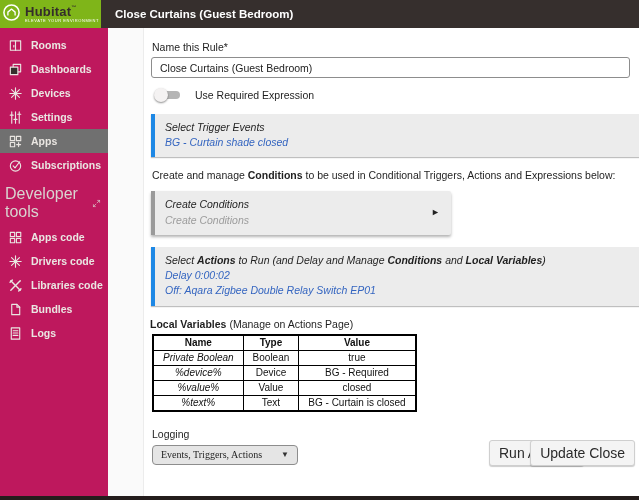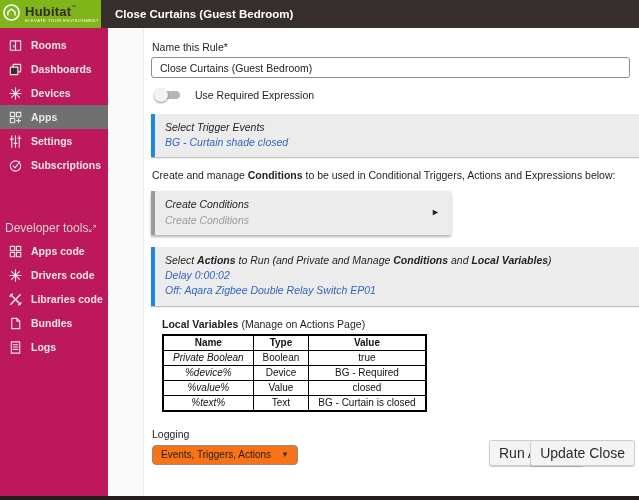--- a/index.html
+++ b/index.html
@@ -17,21 +17,21 @@
   .tm { font-size:5px; vertical-align:top; }
   .tagline { font-size:4px; color:#fff; letter-spacing:.55px; margin-top:1.5px; white-space:nowrap; }
   .page-title { color:#fff; font-weight:bold; font-size:11.5px; line-height:28px; margin-left:14px; white-space:nowrap; }
 
   
   .sidebar { position:absolute; left:0; top:28px; width:108px; height:468px; background:#be185d; z-index:5; padding-top:5px; }
   .side-item { display:flex; align-items:center; gap:8px; height:24px; padding-left:8px; color:#eae6e2; font-size:10.5px; font-weight:bold; cursor:pointer; white-space:nowrap; }
   .side-item.active { background:#707070; }
   .side-icon { width:15px; height:15px; flex:0 0 auto; }
   .side-icon svg { display:block; stroke:#eae6e2; fill:none; stroke-width:1.2; stroke-linecap:round; stroke-linejoin:round; }
-  .devtools { display:flex; align-items:center; justify-content:flex-start; padding:8px 7px 4px 5px; color:#d9d4d0; font-size:12px; cursor:pointer;margin-top:36px; }
+  .devtools { display:flex; align-items:center; justify-content:flex-start; padding:8px 7px 4px 5px; color:#d9d4d0; font-size:16px; cursor:pointer; }
   .devtools svg { stroke:#d9d4d0; fill:none; stroke-width:1.2; stroke-linecap:round; display:block; }
 
   
   .card { position:absolute; left:143px; top:28px; width:496px; height:468px; background:#fff; border-left:1px solid #ececec; padding:13px 0 0 6px; overflow:hidden; z-index:3; }
 
   .small-label { font-size:10.5px; margin:0 0 4px 2px; }
   .text-input { display:block; width:calc(100% - 10px); height:21px; border:1px solid #8d8d8d; border-radius:3px; padding:2px 8px; font-size:10.5px; font-family:inherit; color:#222; margin-left:1px; background:#fff; }
 
   .toggle-row { display:flex; align-items:center; gap:13px; margin:10px 0 12px 4px; font-size:10.5px; }
   .switch { position:relative; width:28px; height:14px; flex:0 0 auto; cursor:pointer; }
@@ -39,28 +39,28 @@
   .switch .thumb { position:absolute; top:0; left:0; width:14px; height:14px; border-radius:50%; background:#f4f2f2; box-shadow:0 1px 2px rgba(0,0,0,.45); }
 
   .graybox { background:#ececec; border-left:4px solid #1e88e5; margin:0 0 12px 1px; padding:6px 10px 7px; font-size:10.5px; line-height:1.45; box-shadow:0 1px 1px rgba(0,0,0,.25); cursor:pointer;font-style:italic; }
   .graybox .link { color:#3465c0; }
   .graybox.cond { border-left-color:#9a9a9a; width:300px; position:relative; border-radius:0 2px 2px 0; box-shadow:0 2px 3px rgba(0,0,0,.3); }
   .cond-sub { color:#9c9c9c; }
   .cond-arrow { position:absolute; right:11px; top:50%; transform:translateY(-50%); font-size:9px; color:#222; }
 
   .para { font-size:10.5px; margin:12px 0 10px 2px; }
 
-  .lv-label { font-size:10.5px; margin:2px 0 4px 12px; }
-  .lv-table { border-collapse:collapse; border:2px solid #000; margin-left:12px; font-size:10px; color:#111; }
+  .lv-label { font-size:10.5px; margin:2px 0 4px 0; }
+  .lv-table { border-collapse:collapse; border:2px solid #000; margin-left:2px; font-size:10px; color:#111; }
   .lv-table th, .lv-table td { border:1px solid #000; padding:1.5px 9px; text-align:center; white-space:nowrap; }
   .lv-table th { font-weight:bold; }
   .lv-table td:first-child { font-style:italic; }
 
   .logging-row { position:relative; margin:16px 0 0 2px; height:40px; }
-  .dropdown { width:146px; height:20px; border:1px solid #8d8d8d; border-radius:4px; display:flex; align-items:center; justify-content:space-between; padding:0 8px; font-size:10px; margin-top:5px; cursor:pointer; background:#f97316; }
+  .dropdown { width:146px; height:20px; border:1px solid #8d8d8d; border-radius:4px; display:flex; align-items:center; justify-content:space-between; padding:0 8px; font-size:10px; margin-top:5px; cursor:pointer; background:#e5e5e5;font-family:Liberation Serif, serif; }
   .dd-arrow { font-size:8px; color:#333; }
   .btn { position:absolute; bottom:2px; background:#f4f4f4; border:1px solid #cfcfcf; border-radius:3px; padding:4px 9px; font-size:14px; color:#2b2b2b; font-family:inherit; box-shadow:0 1px 1px rgba(0,0,0,.2); cursor:pointer; white-space:nowrap; }
   .btn.run { left:337px; }
   .btn.update { right:4px; }
 
   .footer { position:absolute; left:0; bottom:0; width:639px; height:4px; background:#241d1c; z-index:7; }
 </style>
 </head>
 <body>
 
@@ -108,47 +108,47 @@
       <svg width="15" height="15" viewBox="0 0 16 16">
           <line x1="8" y1="2" x2="8" y2="14"></line>
           <line x1="2" y1="8" x2="14" y2="8"></line>
           <line x1="3.8" y1="3.8" x2="12.2" y2="12.2"></line>
           <line x1="12.2" y1="3.8" x2="3.8" y2="12.2"></line>
         </svg>
     </span>
     <span>Devices</span>
   </div>
 
-  <div class="side-item active">
-    <span class="side-icon">
-      <svg width="15" height="15" viewBox="0 0 16 16">
-          <rect x="2.5" y="2.5" width="4.6" height="4.6"></rect>
-          <rect x="9" y="2.5" width="4.6" height="4.6"></rect>
-          <rect x="2.5" y="9" width="4.6" height="4.6"></rect>
-          <line x1="11.3" y1="9.2" x2="11.3" y2="13.4"></line>
-          <line x1="9.2" y1="11.3" x2="13.4" y2="11.3"></line>
-        </svg>
-    </span>
-    <span>Apps</span>
-  </div>
-
   <div class="side-item">
     <span class="side-icon">
       <svg width="15" height="15" viewBox="0 0 16 16">
           <line x1="4" y1="2" x2="4" y2="14"></line>
           <line x1="8" y1="2" x2="8" y2="14"></line>
           <line x1="12" y1="2" x2="12" y2="14"></line>
           <line x1="2.4" y1="5.5" x2="5.6" y2="5.5"></line>
           <line x1="6.4" y1="10" x2="9.6" y2="10"></line>
           <line x1="10.4" y1="4.5" x2="13.6" y2="4.5"></line>
         </svg>
     </span>
     <span>Settings</span>
   </div>
 
+  <div class="side-item active">
+    <span class="side-icon">
+      <svg width="15" height="15" viewBox="0 0 16 16">
+          <rect x="2.5" y="2.5" width="4.6" height="4.6"></rect>
+          <rect x="9" y="2.5" width="4.6" height="4.6"></rect>
+          <rect x="2.5" y="9" width="4.6" height="4.6"></rect>
+          <line x1="11.3" y1="9.2" x2="11.3" y2="13.4"></line>
+          <line x1="9.2" y1="11.3" x2="13.4" y2="11.3"></line>
+        </svg>
+    </span>
+    <span>Apps</span>
+  </div>
+
   <div class="side-item">
     <span class="side-icon">
       <svg width="15" height="15" viewBox="0 0 16 16">
           <circle cx="8" cy="8.5" r="5.5"></circle>
           <polyline points="5.5,8.5 7.5,10.5 12.5,4"></polyline>
         </svg>
     </span>
     <span>Subscriptions</span>
   </div>
 
@@ -240,21 +240,21 @@
 
   <div class="para"><span>Create and manage </span><b>Conditions</b><span> to be used in Conditional Triggers, Actions and Expressions below:</span></div>
 
   <div class="graybox cond">
     <div>Create Conditions</div>
     <div class="cond-sub">Create Conditions</div>
     <span class="cond-arrow">►</span>
   </div>
 
   <div class="graybox">
-    <div><span>Select </span><b>Actions</b><span> to Run (and Private and Manage </span><b>Conditions</b><span> and </span><b>Local Variables</b><span>)</span></div>
+    <div><span>Select </span><b>Actions</b><span> to Run (and Delay and Manage </span><b>Conditions</b><span> and </span><b>Local Variables</b><span>)</span></div>
     <div class="link">Delay 0:00:02</div>
     <div class="link">Off: Aqara Zigbee Double Relay Switch EP01</div>
   </div>
 
   <div class="lv-label"><b>Local Variables</b><span> (Manage on Actions Page)</span></div>
 
   <table class="lv-table">
     <thead>
       <tr>
         <th>Name</th>

